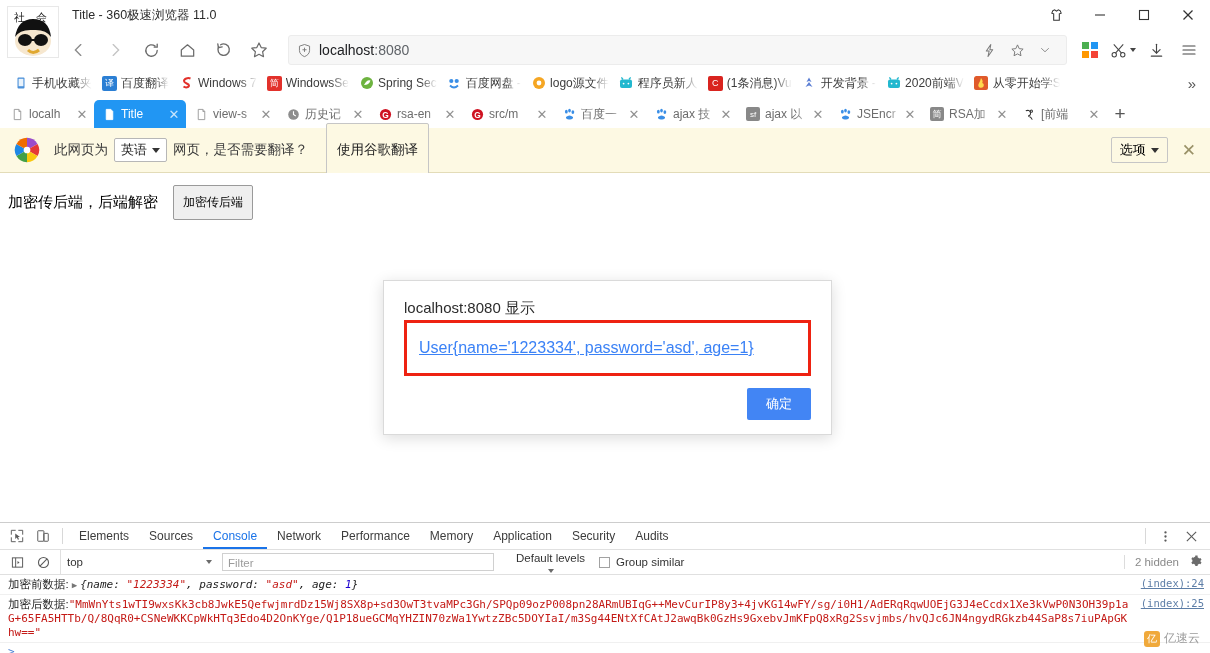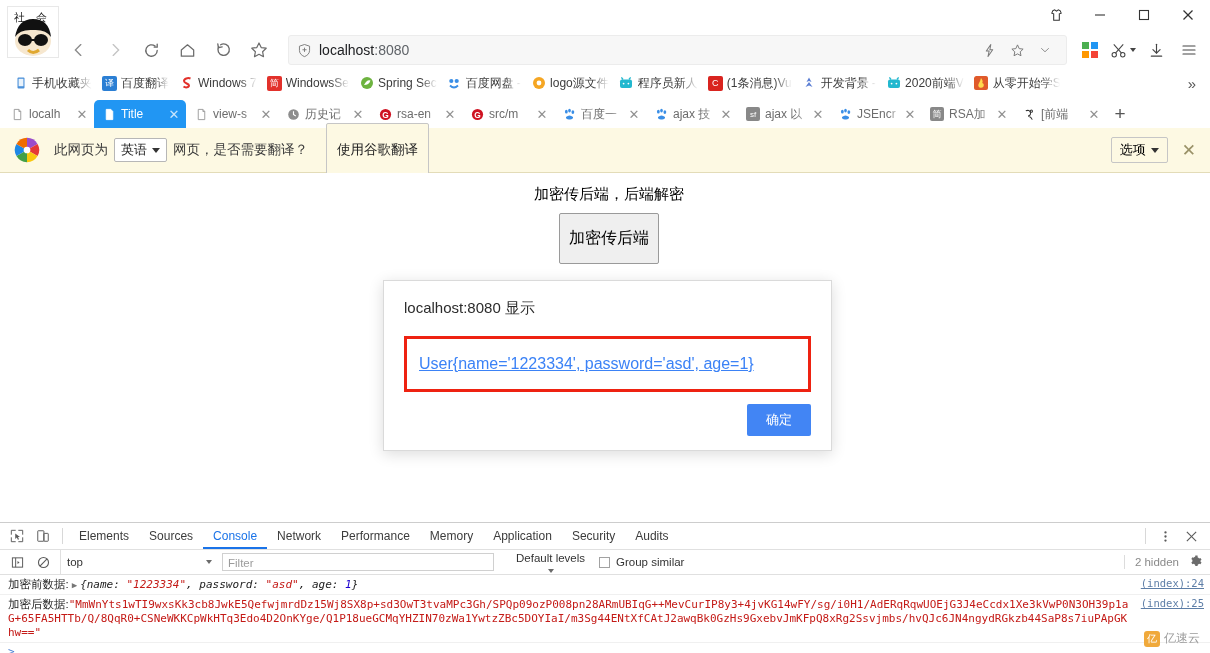--- a/index.html
+++ b/index.html
@@ -116,34 +116,34 @@
   }
   .tb-right { margin-left: auto; display:flex; align-items:center; gap: 14px; padding-right: 14px; }
   .tb-opt { border: 1px solid #c6c6c6; background:#fdf9e3; border-radius:2px;
             padding: 3px 8px; font-size: 13px; display:flex; align-items:center; gap:5px;margin-left:44px; }
   .tb-close { color:#9a9268; font-size: 17px; line-height:1; }
 
   
   .page {
     flex: 1 1 auto; background: #fff; position: relative; overflow: hidden;
   }
-  .page-row { padding: 12px 0 0 8px; display:flex; align-items:center; gap: 9px; flex-direction: column; }
+  .page-row { padding: 12px 0 0 8px; display:flex; align-items:center; gap: 15px; }
   .page-label { font-size: 15px; color: #000; }
   .page-btn {
     border: 1px solid #9a9a9a; background: #efefef; color:#000;
-    font-size: 16px; padding: 14px 9px; border-radius: 2px;
+    font-size: 12px; padding: 8px 9px; border-radius: 2px;
   }
 
   
   .modal-wrap { position:absolute; left: 383px; top: 107px; }
   .modal {
     width: 449px; background: #fff; border: 1px solid #dadada;
     box-shadow: 0 3px 14px rgba(0,0,0,.14); padding: 18px 20px 14px 20px;
   }
-  .modal-title { font-size: 15px; color: #2c2c2c; margin-bottom: 18px; }
+  .modal-title { font-size: 15px; color: #2c2c2c; margin-bottom: 2px; }
   .modal-msg-box {
     border: 3px solid #ee2211; padding: 16px 12px; margin: 0 0 10px 0;
   }
   .modal-msg { font-size: 16px; color: #3b82f6; text-decoration: underline; }
   .modal-actions { display:flex; justify-content: flex-end; padding-top: 2px; }
   .modal-ok {
     background: #4285f4; color: #fff; border: none; border-radius: 2px;
     font-size: 13px; padding: 7px 19px;
   }
 
@@ -220,20 +220,21 @@
         <text x="6" y="14" font-size="11" font-family="Liberation Sans" fill="#1a1a1a">社</text>
         <text x="28" y="14" font-size="11" font-family="Liberation Sans" fill="#1a1a1a">会</text>
         <ellipse cx="25" cy="34" rx="18" ry="15" fill="#f6e7cf"></ellipse>
         <path d="M7 30 Q10 12 25 12 Q41 12 43 30 Q38 22 25 23 Q12 22 7 30Z" fill="#111111"></path>
         <ellipse cx="17" cy="33" rx="7" ry="6" fill="#111"></ellipse>
         <ellipse cx="33" cy="33" rx="7" ry="6" fill="#111"></ellipse>
         <rect x="23" y="32" width="5" height="2" fill="#111"></rect>
         <path d="M20 43 Q25 48 31 43" stroke="#e0a830" stroke-width="3" fill="none"></path>
       </svg>
     </div>
+    <div class="title-text">Title - 360极速浏览器 11.0</div>
     <div class="win-ctrls">
       <div class="win-btn">
         <svg width="15" height="15" viewBox="0 0 16 16" fill="none" stroke="#333" stroke-width="1.1">
           <path d="M4 3 L6 2 L8 3.4 L10 2 L12 3 L13 5.5 L11 6.2 L11 13 L5 13 L5 6.2 L3 5.5 Z"></path>
         </svg>
       </div>
       <div class="win-btn">
         <svg width="12" height="12" viewBox="0 0 12 12">
             <line x1="1" y1="6" x2="11" y2="6" stroke="#333" stroke-width="1.1"></line>
           </svg>

